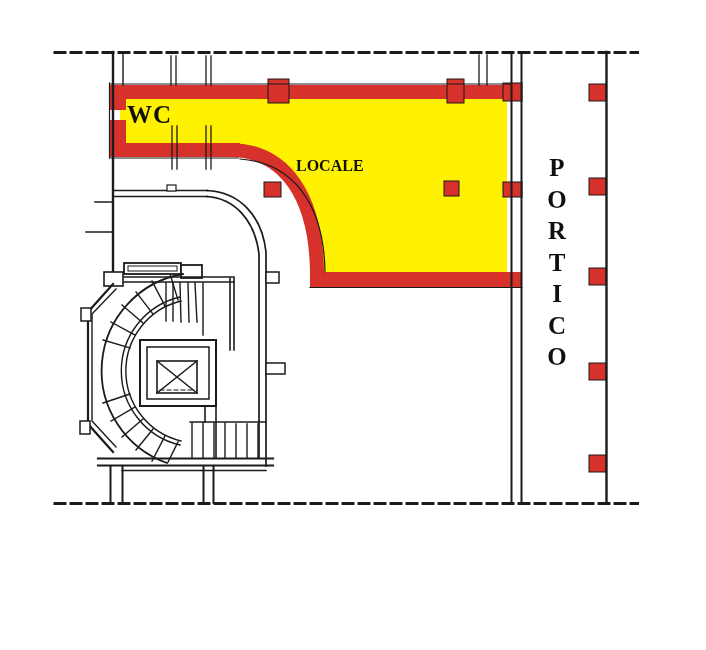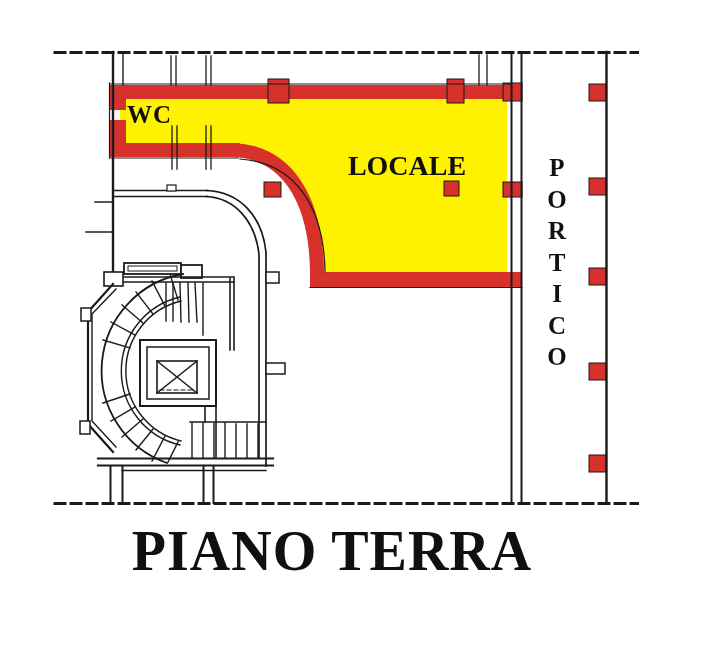--- a/index.html
+++ b/index.html
@@ -3,21 +3,21 @@
 <meta charset="utf-8">
 <style>
   html,body{margin:0;padding:0;background:#fff;}
   .stage{
     position:relative;width:639px;height:650px;background:#fff;overflow:hidden;
     font-family:"Liberation Serif", serif;
   }
   .stage svg{position:absolute;left:0;top:0;}
   .label{position:absolute;color:#101010;font-weight:bold;white-space:nowrap;}
   .wc-label{left:127px;top:101px;font-size:25px;letter-spacing:1px;}
-  .room-label{left:296px;top:152px;width:222px;text-align:center;font-size:28px;line-height:28px;white-space:normal;}
+  .room-label{left:296px;top:152px;width:222px;text-align:left;font-size:16px;line-height:28px;white-space:normal;}
   .portico-label{left:545px;top:152px;width:24px;text-align:center;font-size:25px;line-height:31.5px;white-space:normal;}
   .portico-label span{display:block;height:31.5px;}
   .title-label{left:0;top:519px;width:664px;text-align:center;font-size:56px;letter-spacing:1px;}
   .oln{stroke:#1b1b1b;stroke-width:1;}
 </style>
 </head>
 <body>
 
 <div class="stage">
 
@@ -172,14 +172,13 @@
   <div class="label portico-label">
     <span>P</span>
     <span>O</span>
     <span>R</span>
     <span>T</span>
     <span>I</span>
     <span>C</span>
     <span>O</span>
   </div>
 
-  <div class="label title-label">PIANO TERRA</div>
 </div>
 
 </body></html>

